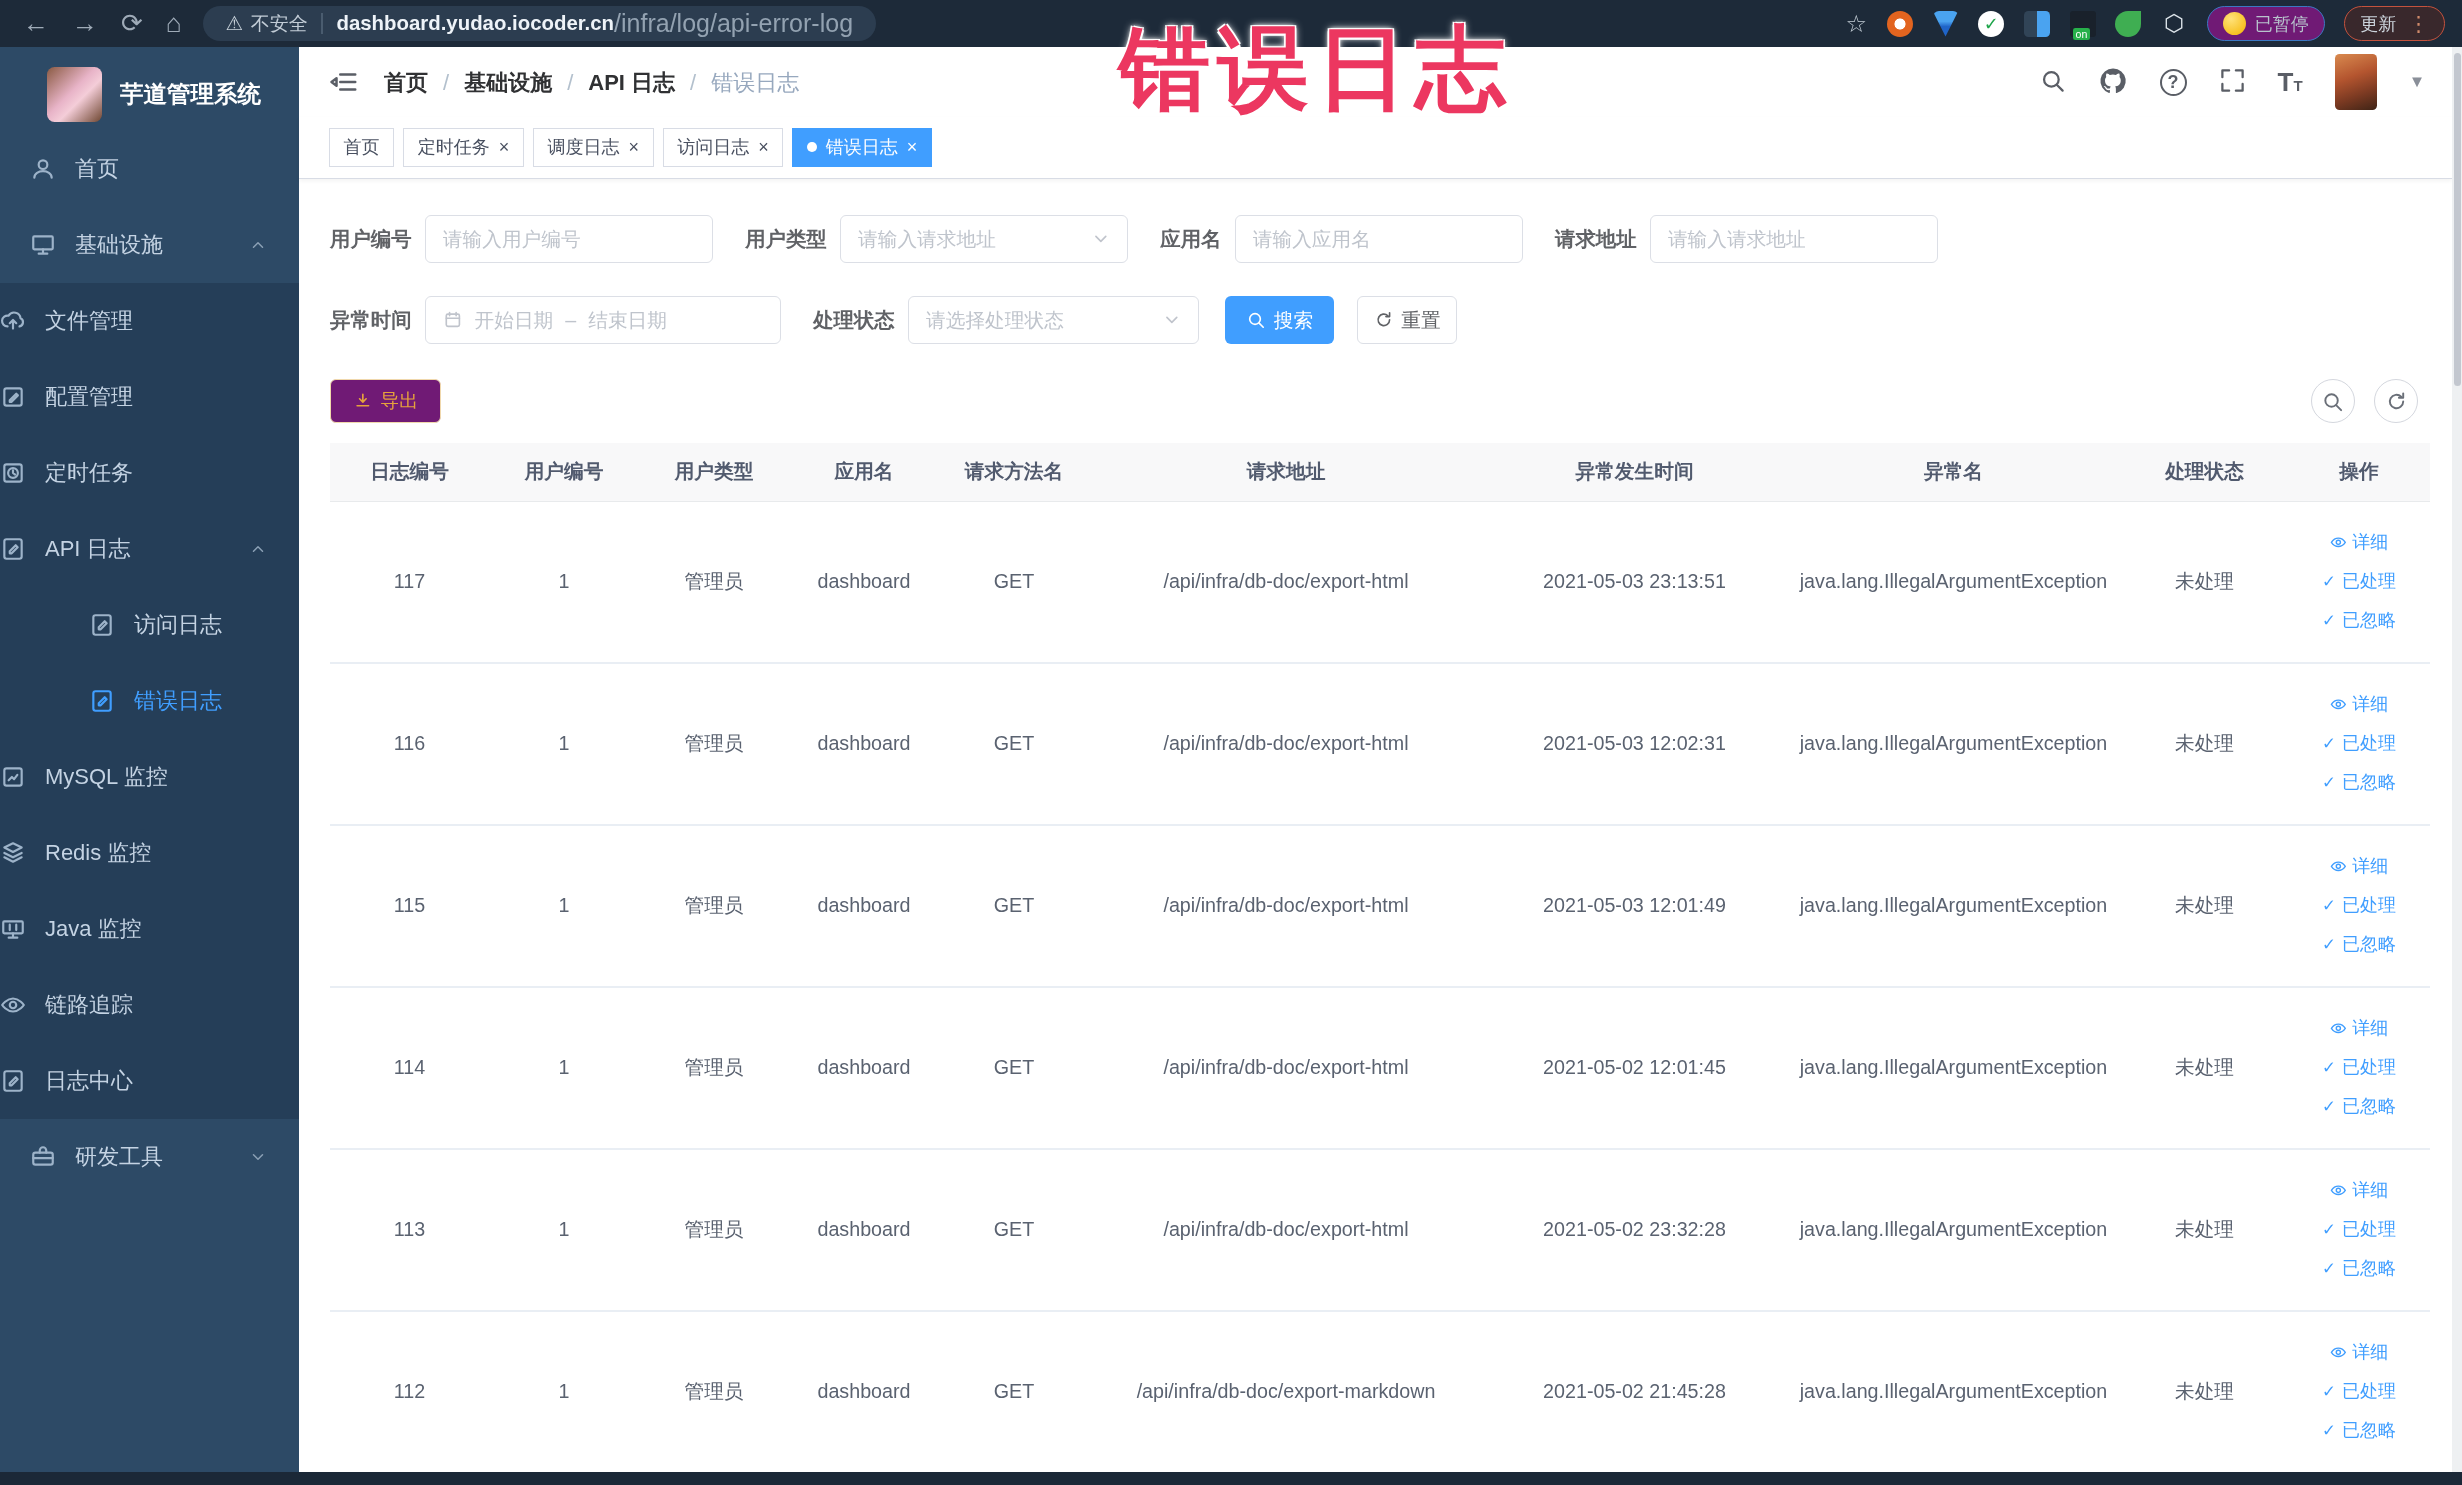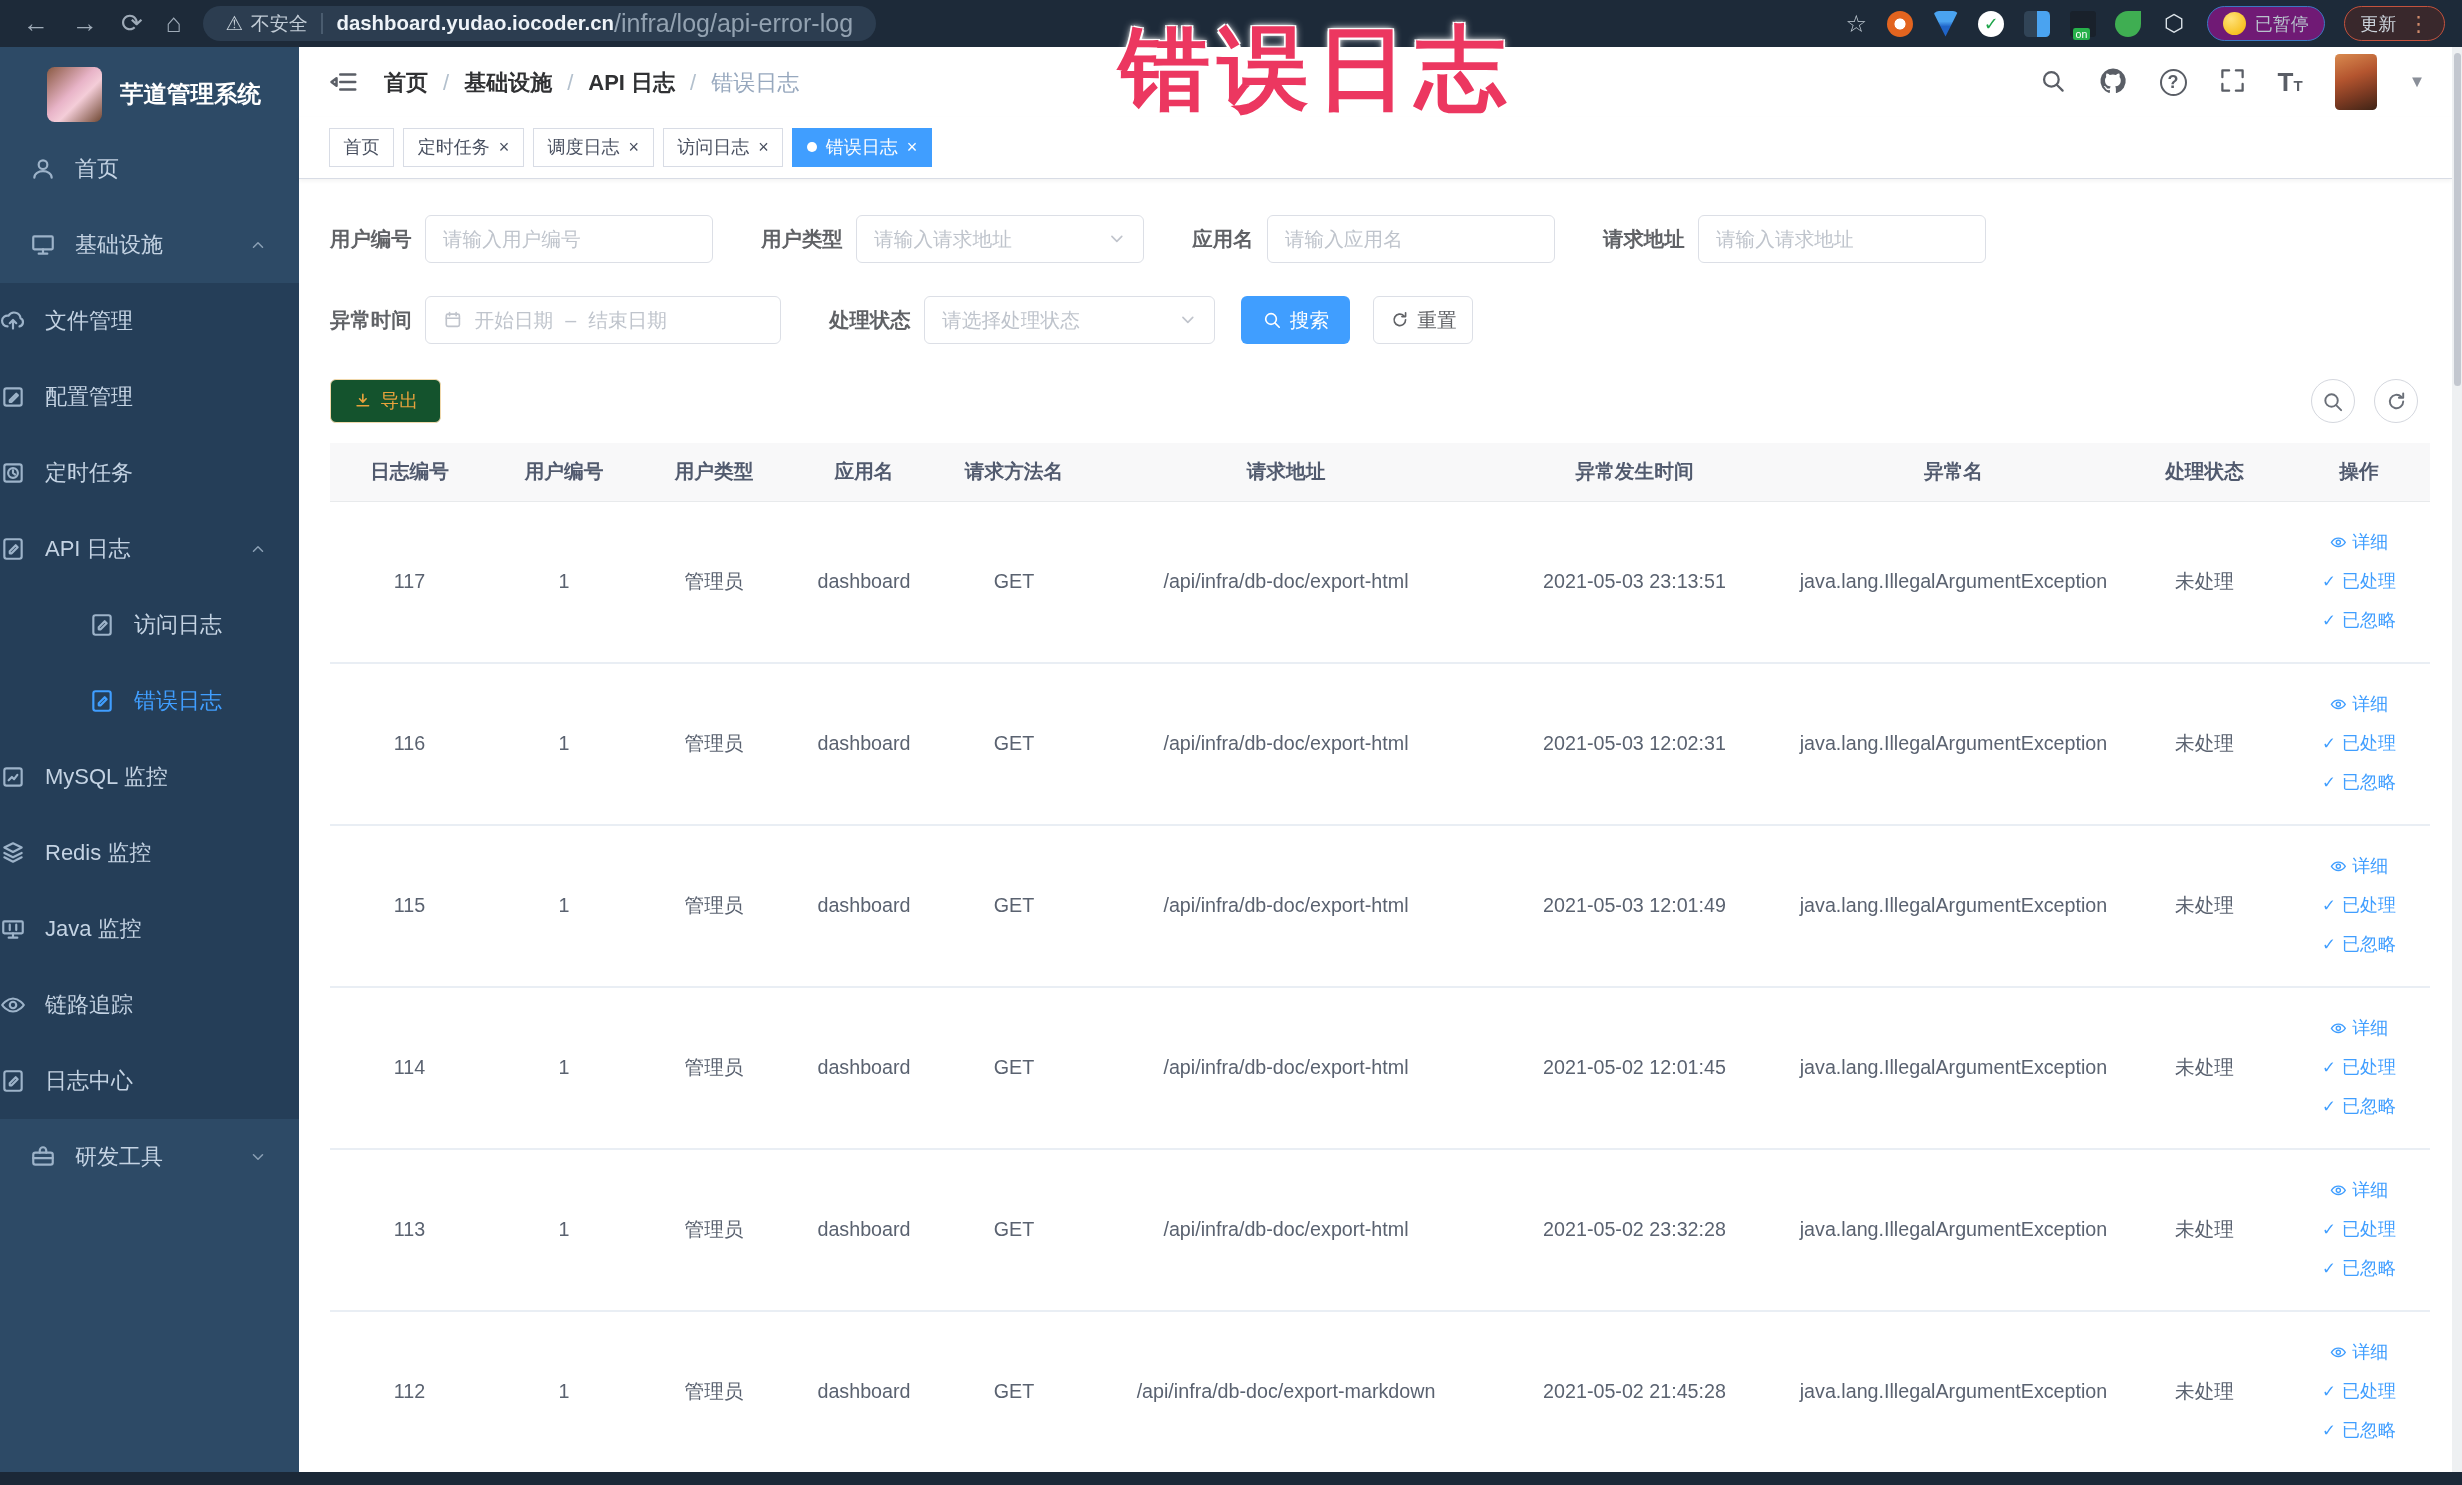--- a/index.html
+++ b/index.html
@@ -80,29 +80,29 @@
   .filters{padding:36px 0 0 31px;}
   .frow{display:flex;align-items:center;}
   .frow2{margin-top:33px;}
   .flabel{font-size:20.4px;font-weight:bold;color:#606266;margin-right:13.6px;white-space:nowrap;}
   .fbox{height:48px;box-sizing:border-box;border:1.5px solid #dcdfe6;border-radius:6px;background:#fff;display:flex;align-items:center;padding:0 16.7px;}
   .finput{width:288px;height:48px;box-sizing:border-box;border:1.5px solid #dcdfe6;border-radius:6px;padding:0 16.7px;font-size:19.7px;color:#606266;font-family:inherit;outline:none;}
   .finput::placeholder{color:#bfc4cc;}
   .fselect{width:288px;justify-content:space-between;cursor:pointer;}
   .ph{font-size:19.7px;color:#bfc4cc;}
   .sel-caret{color:#c0c4cc;display:inline-flex;}
-  .gap1{margin-right:48px;}
+  .gap1{margin-right:32px;}
   .daterange{width:356px;gap:12px;color:#bfc4cc;}
   .dr-sep{color:#bfc4cc;font-size:19.7px;}
   .cal-ic{color:#c0c4cc;display:inline-flex;}
   .btn{height:48px;box-sizing:border-box;border-radius:6px;font-size:19.7px;display:inline-flex;align-items:center;justify-content:center;gap:7.6px;cursor:pointer;border:1.5px solid transparent;}
   .btn-search{background:#409eff;color:#fff;width:109px;margin-left:26px;}
   .btn-reset{background:#fff;color:#606266;border-color:#dcdfe6;width:100px;margin-left:23px;}
   .toolbar{margin:35px 34px 0 31px;height:44px;position:relative;}
-  .btn-export{height:44px;width:111px;background:#14532d;border-color:#f0d8ac;color:#e6a23c;font-size:19px;}
+  .btn-export{height:44px;width:111px;background:#701a75;border-color:#f0d8ac;color:#e6a23c;font-size:19px;}
   .circle-btns{position:absolute;right:0;top:0;display:flex;gap:19.7px;}
   .circle-btn{width:44px;height:44px;border-radius:50%;border:1.5px solid #d4d7de;box-sizing:border-box;background:#fff;color:#6a6f78;display:flex;align-items:center;justify-content:center;cursor:pointer;}
 
   
   table.log{margin:19.7px 31px 0 31px;width:2098px;border-collapse:collapse;table-layout:fixed;}
   table.log th{height:56px;background:#f8f8f9;color:#515a6e;font-size:19.7px;font-weight:bold;border-bottom:1.5px solid #e8eaec;text-align:center;}
   table.log td{height:158px;border-bottom:2.3px solid #e9eef4;font-size:19.7px;color:#5a6270;text-align:center;vertical-align:middle;word-break:break-all;}
   td.actions{padding:0;}
   .action-link{display:flex;align-items:center;justify-content:center;gap:6px;color:#409eff;font-size:18px;line-height:39px;text-decoration:none;cursor:pointer;}
   .chk{font-size:16.7px;}

